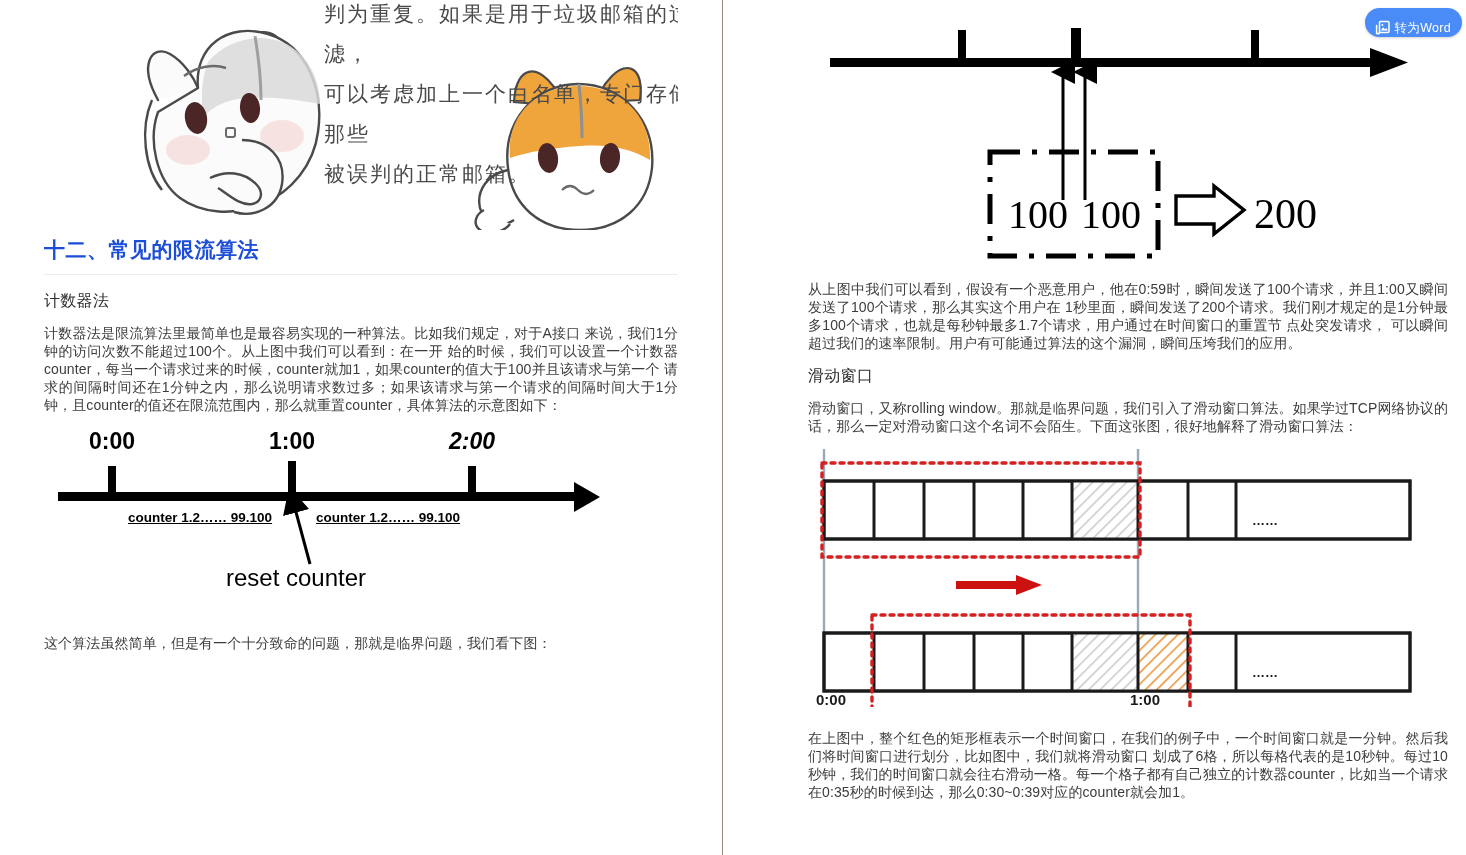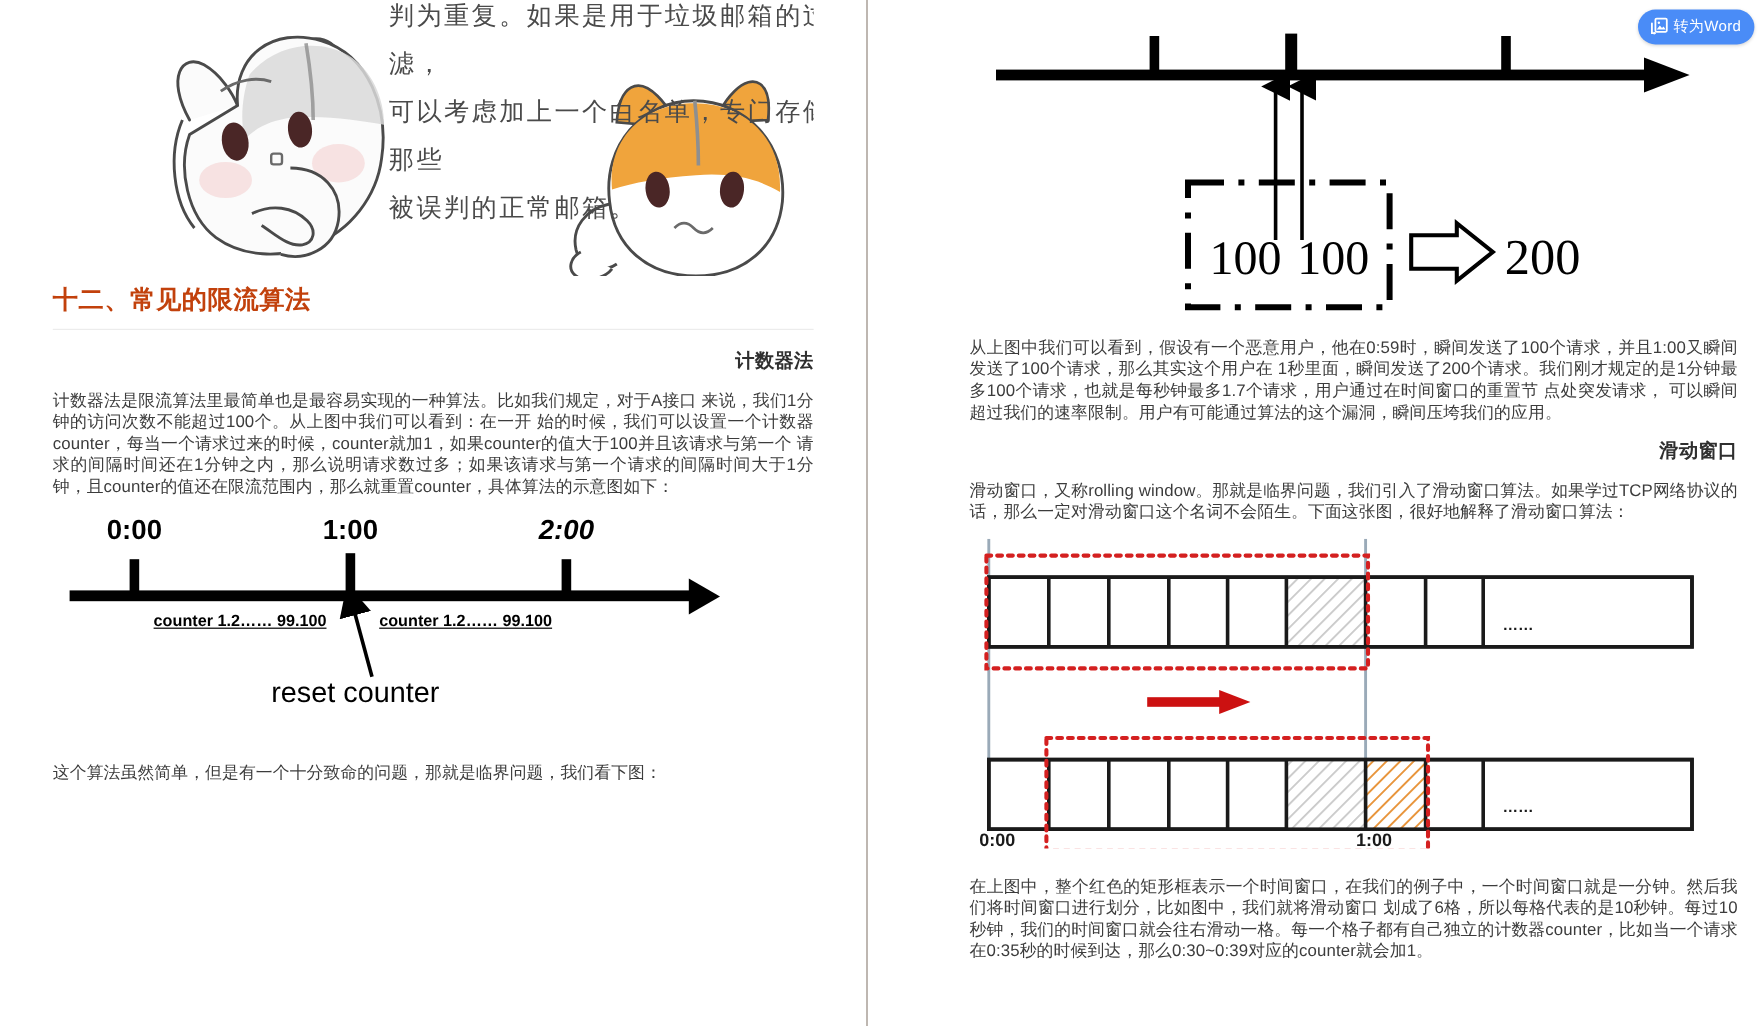--- a/index.html
+++ b/index.html
@@ -33,35 +33,34 @@
   .col-left  { left: 0;   width: 722px; }
   .col-right { left: 751px; width: 743px; }
 
   .col-inner-left  { padding: 0 44px 0 44px; }
   .col-inner-right { padding: 0 46px 0 57px; }
 
   
   .h2 {
     font-size: 21px;
     font-weight: bold;
-    color: #c2410c;
+    color: #1d4ed8;
     margin: 0 0 10px 0;
     letter-spacing: .5px;
   }
   .h2-rule {
     border: 0; border-top: 1px solid #ececec;
     margin: 0 0 16px 0;
   }
   .h3 {
     font-size: 16px;
-    font-weight: bold;
+    font-weight: normal;
     color: #2f2f2f;
     margin: 0 0 12px 0;
     letter-spacing: .3px;
-    text-align: right;
   }
   p.body {
     font-size: 14px;
     line-height: 18px;
     color: #3c3c3c;
     margin: 0 0 14px 0;
     text-align: justify;
     letter-spacing: .1px;
   }
 
@@ -160,21 +159,21 @@
     width: 620px; height: 262px;
     margin: 8px 0 18px 0;
   }
 
   
   .word-btn {
     position: absolute;
     right: 4px; top: 8px;
     height: 29px;
     padding: 0 11px 0 8px;
-    display: flex; align-items: center; gap: 5px;
+    display: flex; align-items: flex-end; gap: 5px;
     background: #4a8cf7;
     border-radius: 15px;
     color: #fff;
     font-size: 12.5px;
     cursor: pointer;
     box-shadow: 0 1px 3px rgba(0,0,0,.18);
     user-select: none;
     z-index: 50;
   }
   .word-btn .wicon { display: block; }

